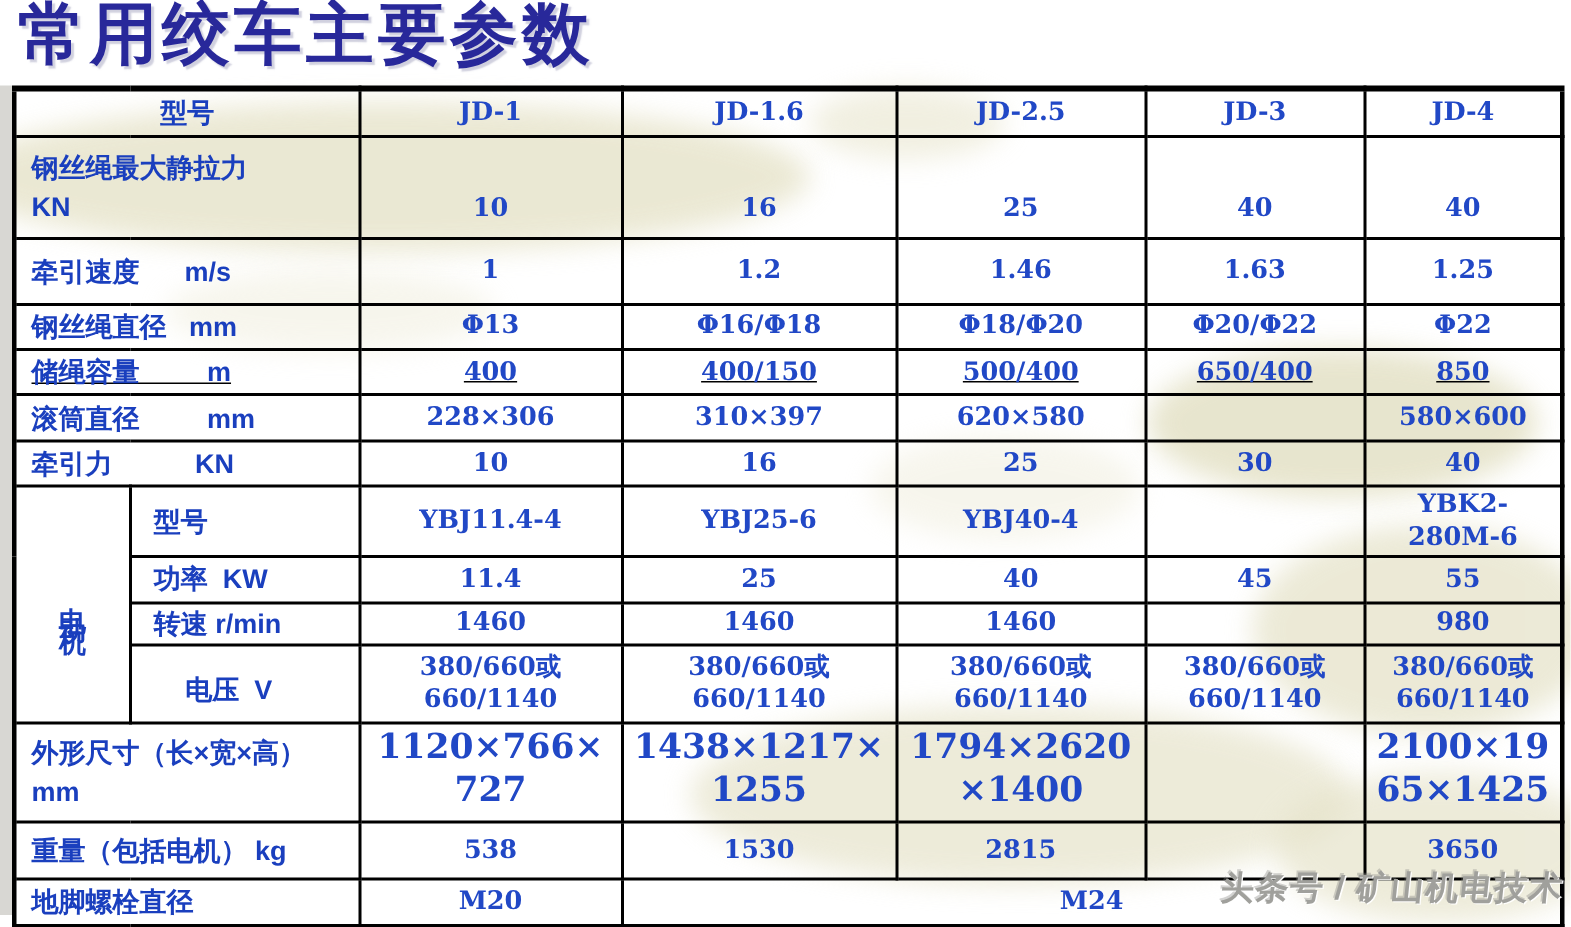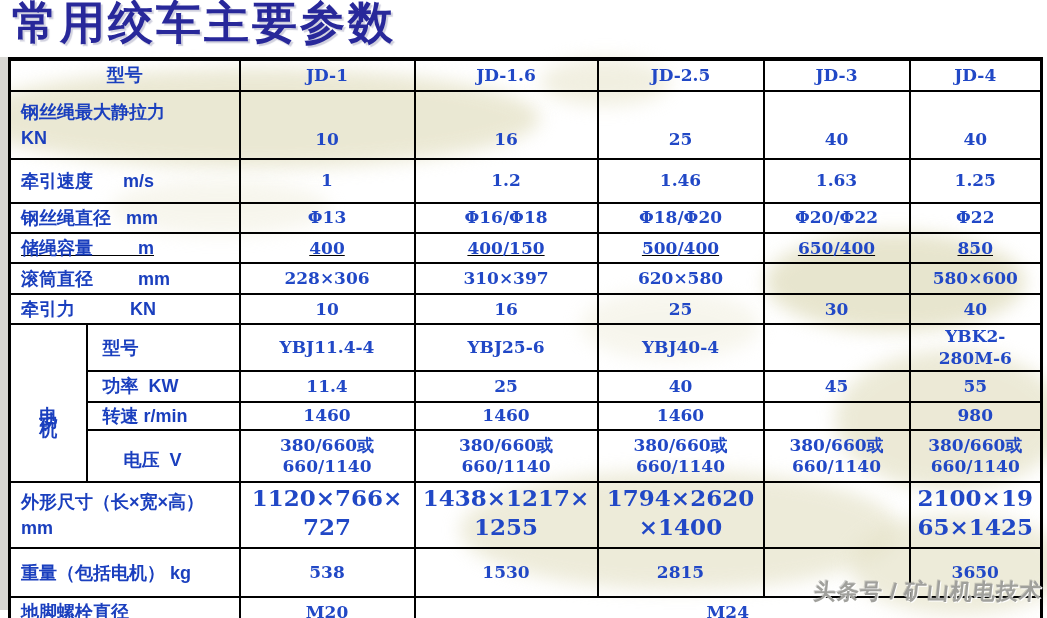--- a/index.html
+++ b/index.html
@@ -60,21 +60,21 @@
     font-weight:bold;font-size:18px;letter-spacing:7px;color:#1a3fbe;
   }
   tr.r-tension .val{vertical-align:bottom;padding-bottom:8px;}
   tr.r-volt .sub{vertical-align:bottom;padding-bottom:9px;padding-left:36px;}
   tr.r-dim .val{vertical-align:bottom;padding-bottom:6px;font-size:23px;word-break:break-all;}
   
   tr.r1{height:32px;}  tr.r2{height:68px;}  tr.r3{height:44px;}
   tr.r4{height:28px;}  tr.r5{height:20px;text-decoration:underline;}  tr.r6{height:31px;}
   tr.r7{height:18px;}  tr.r8{height:35px;}  tr.r9{height:31px;}
   tr.r10{height:16px;} tr.r11{height:52px;} tr.r12{height:60px;}
-  tr.r13{height:49px;} tr.r14{height:31px;}
+  tr.r13{height:38px;} tr.r14{height:31px;}
 
   
   .watermark{
     position:absolute;right:5px;top:577px;z-index:3;
     font-weight:bold;font-size:22px;letter-spacing:1px;
     color:#a0a09c;transform:skewX(-6deg);
     text-shadow:1px 1px 0 rgba(255,255,255,.95),-1px -1px 0 rgba(130,130,125,.35);
     white-space:nowrap;
   }
 </style>

